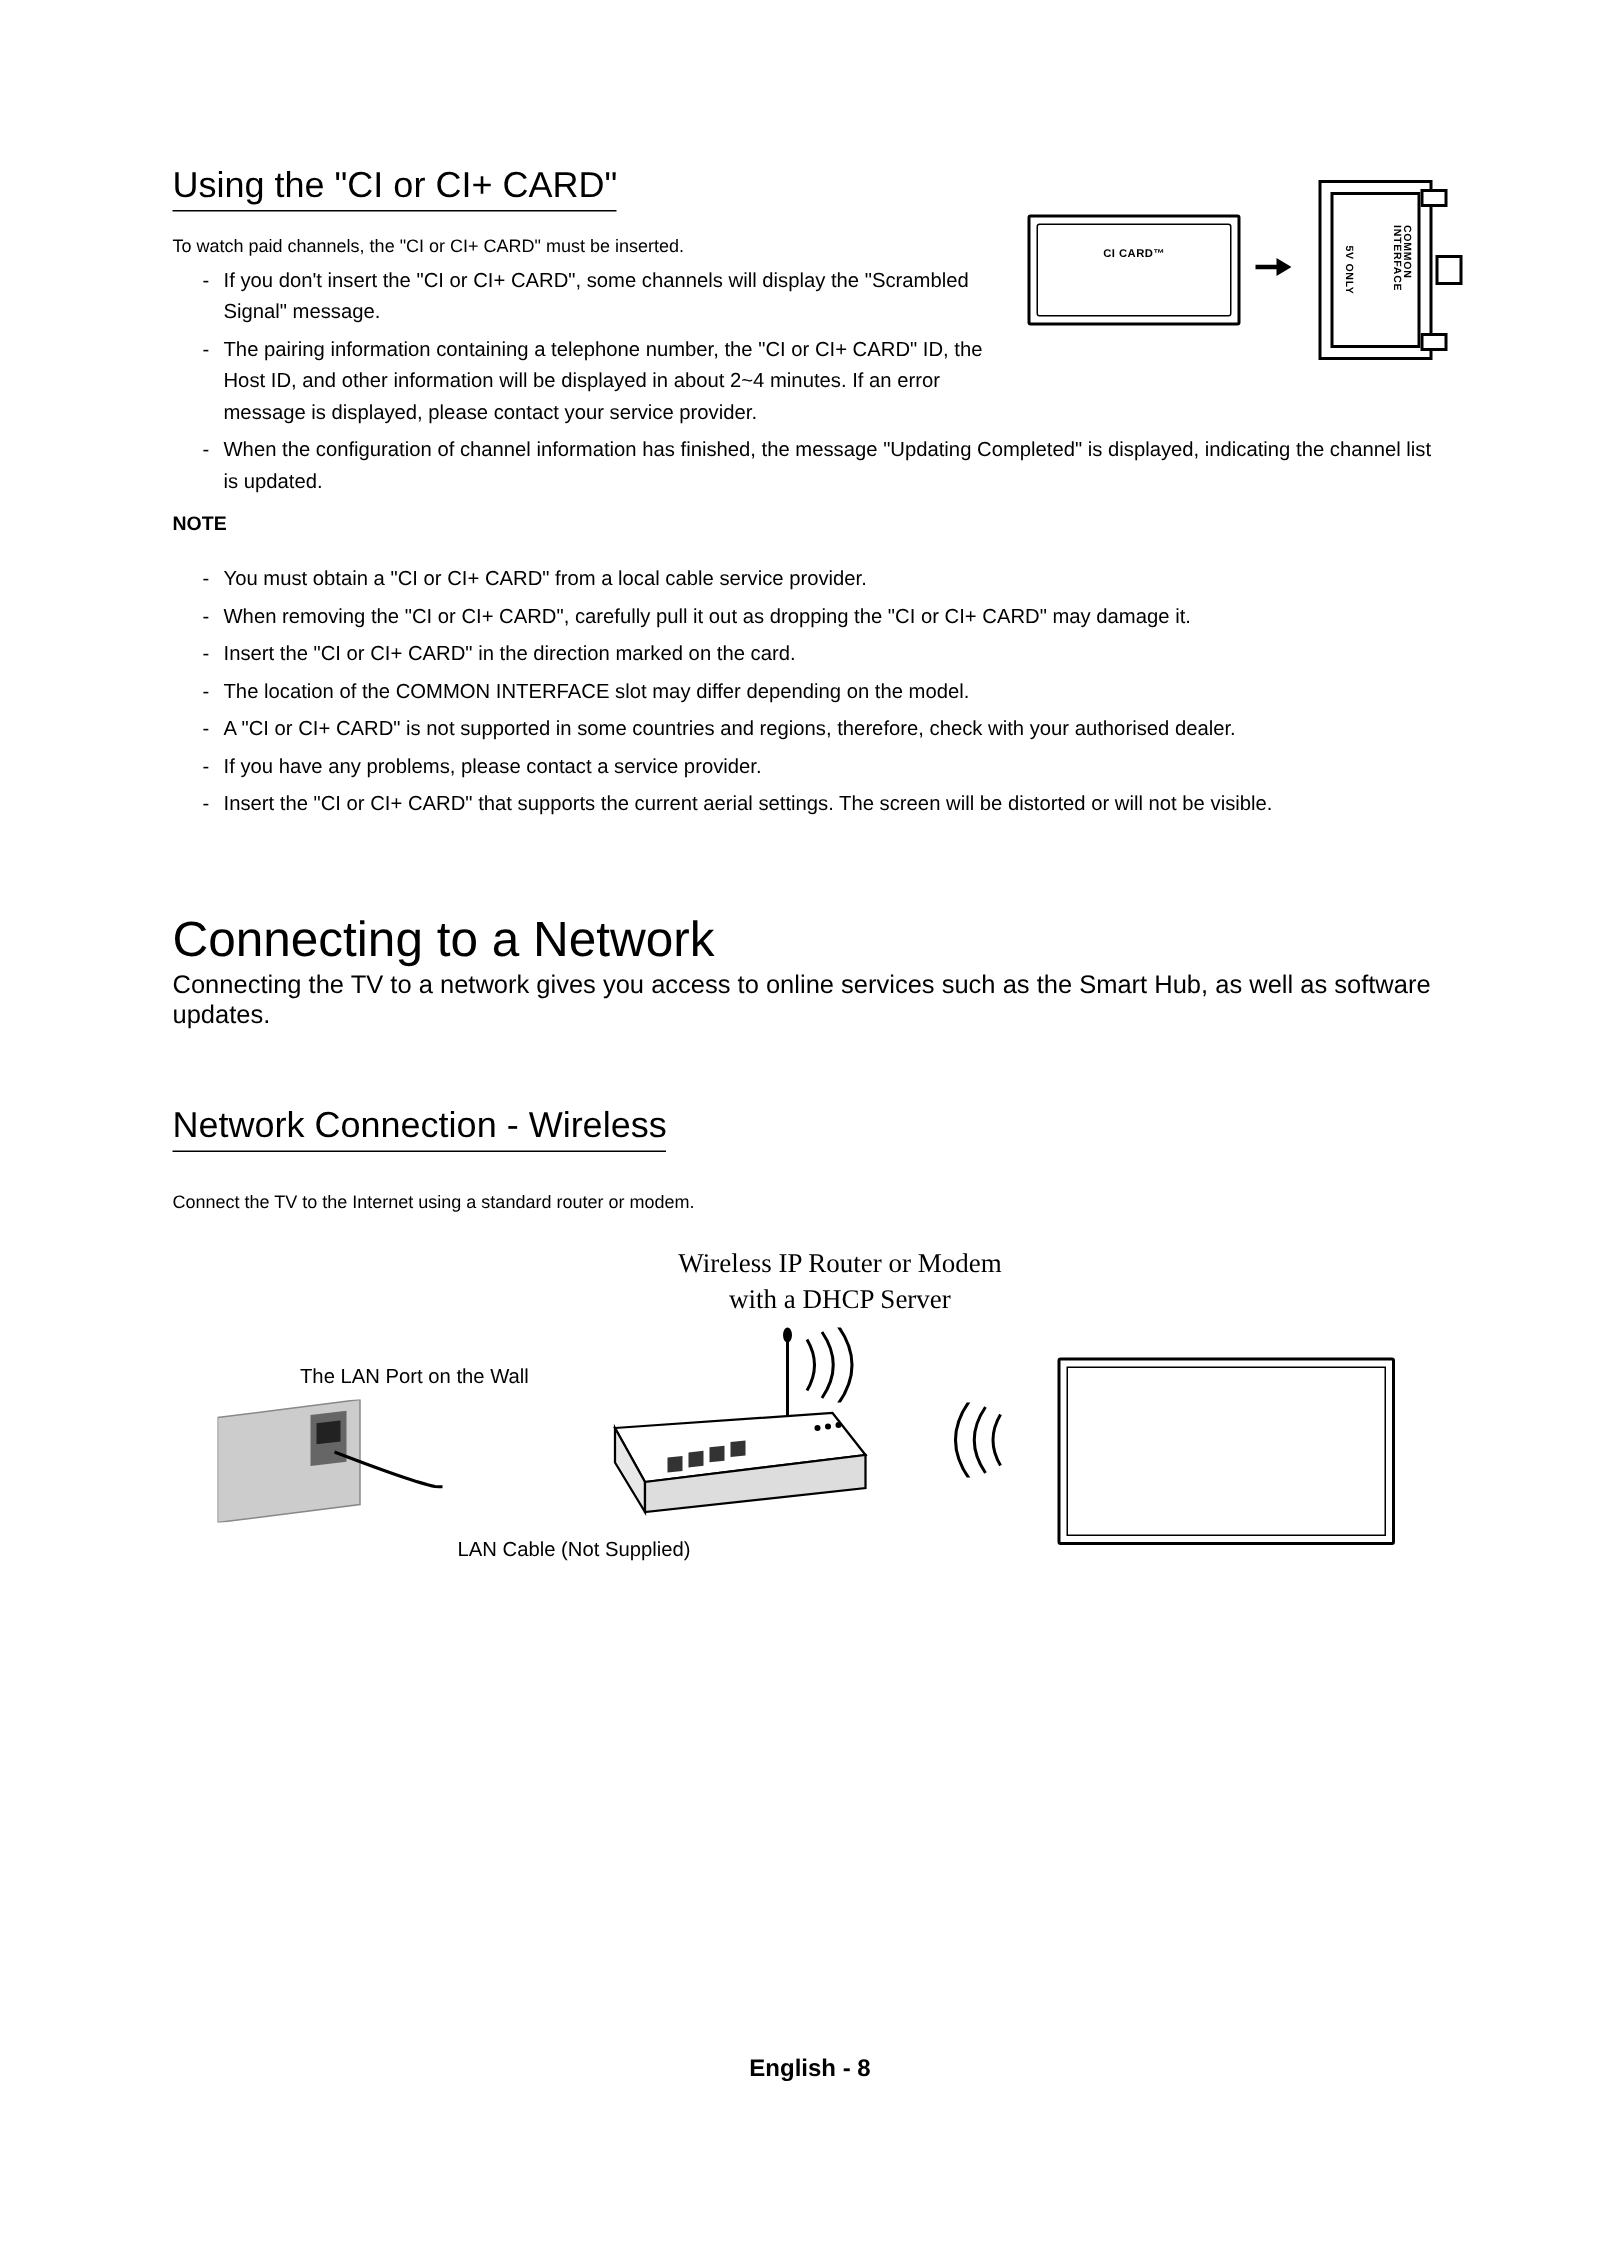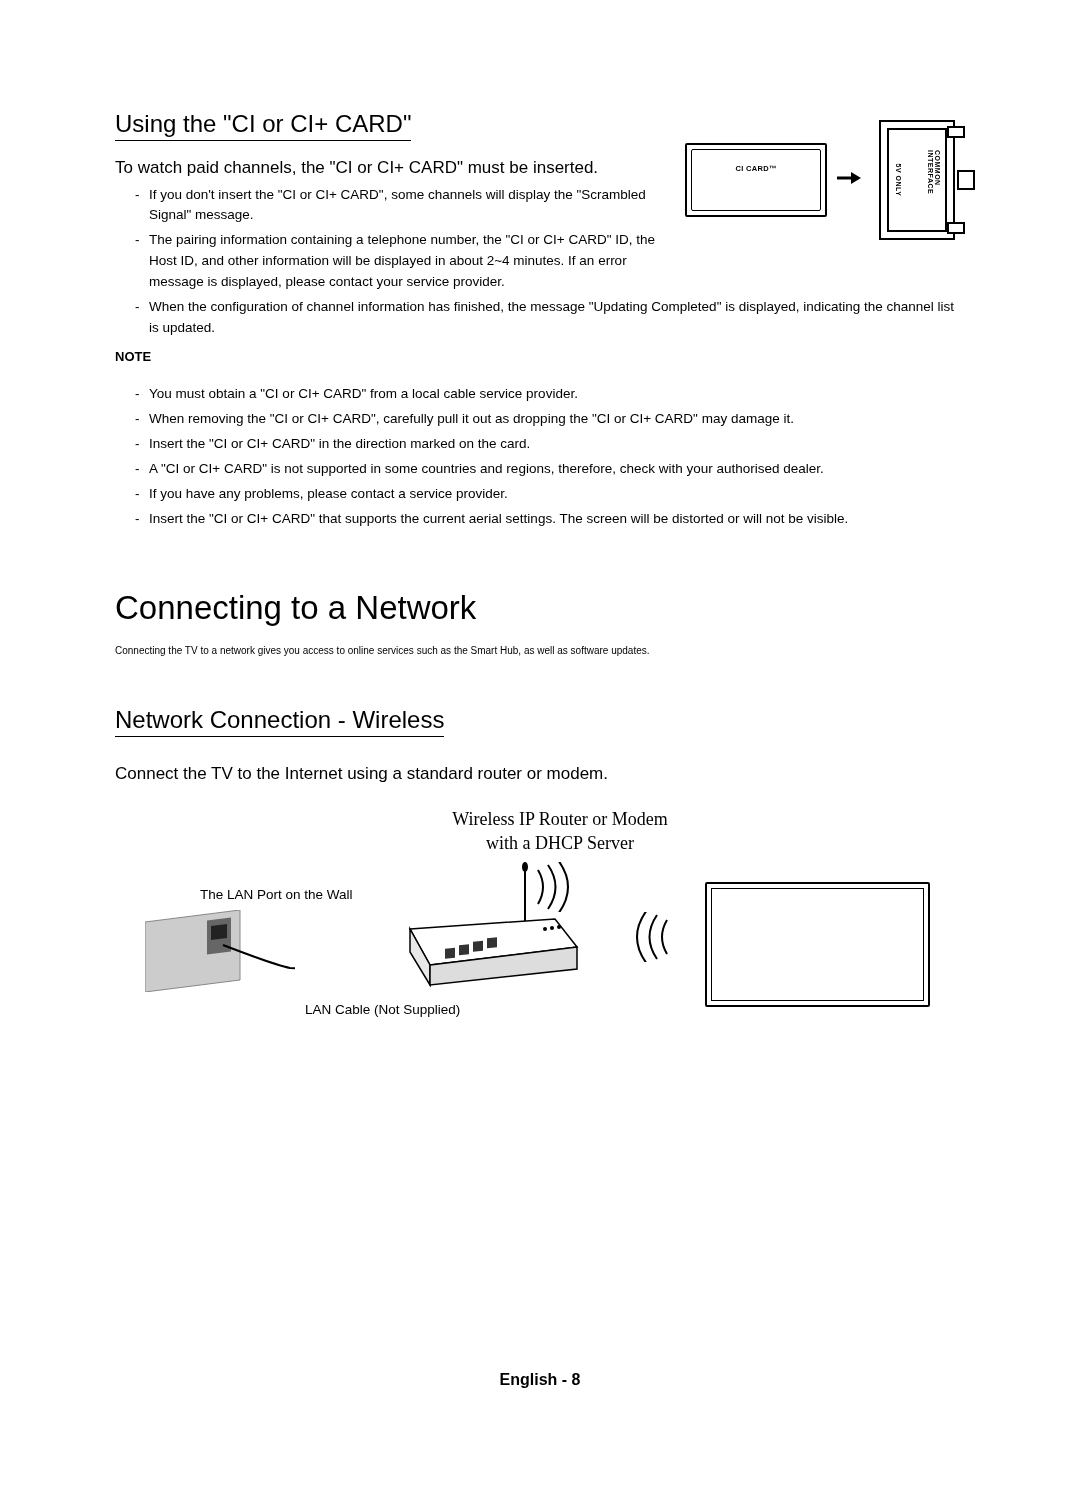--- a/index.html
+++ b/index.html
@@ -16,21 +16,21 @@
     }
     .section-heading {
       font-size: 24px;
       font-weight: normal;
       border-bottom: 1.5px solid #000;
       display: inline-block;
       padding-bottom: 2px;
       margin-bottom: 14px;
     }
     .body-text {
-      font-size: 17px;
+      font-size: 12px;
       line-height: 1.5;
       margin-bottom: 4px;
     }
     .indent-list {
       list-style: none;
       padding-left: 20px;
     }
     .indent-list li {
       position: relative;
       font-size: 13.5px;
@@ -128,24 +128,24 @@
       writing-mode: vertical-rl;
       letter-spacing: 0.5px;
     }
     .slot-text.left { left: 26px; top: 50%; transform: translateY(-50%); }
     .slot-text.right { right: 24px; top: 50%; transform: translateY(-50%); }
 
     .main-heading {
       font-size: 33px;
       font-weight: normal;
       margin-top: 60px;
-      margin-bottom: 18px;
+      margin-bottom: 2px;
     }
     .sub-body {
-      font-size: 10px;
+      font-size: 17px;
       margin-bottom: 50px;
     }
 
     
     .wireless-diagram {
       margin-top: 20px;
       position: relative;
       height: 210px;
     }
     .router-label {
@@ -261,20 +261,21 @@
 
   <ul class="indent-list">
     <li>When the configuration of channel information has finished, the message "Updating Completed" is displayed, indicating the channel list is updated.</li>
   </ul>
 
   <div class="note-heading">NOTE</div>
   <ul class="indent-list">
     <li>You must obtain a "CI or CI+ CARD" from a local cable service provider.</li>
     <li>When removing the "CI or CI+ CARD", carefully pull it out as dropping the "CI or CI+ CARD" may damage it.</li>
     <li>Insert the "CI or CI+ CARD" in the direction marked on the card.</li>
+    <li>The location of the COMMON INTERFACE slot may differ depending on the model.</li>
     <li>A "CI or CI+ CARD" is not supported in some countries and regions, therefore, check with your authorised dealer.</li>
     <li>If you have any problems, please contact a service provider.</li>
     <li>Insert the "CI or CI+ CARD" that supports the current aerial settings. The screen will be distorted or will not be visible.</li>
   </ul>
 
   <h1 class="main-heading">Connecting to a Network</h1>
   <p class="sub-body">Connecting the TV to a network gives you access to online services such as the Smart Hub, as well as software updates.</p>
 
   <h2 class="section-heading">Network Connection - Wireless</h2>
   <p class="body-text" style="margin-top:10px;">Connect the TV to the Internet using a standard router or modem.</p>

